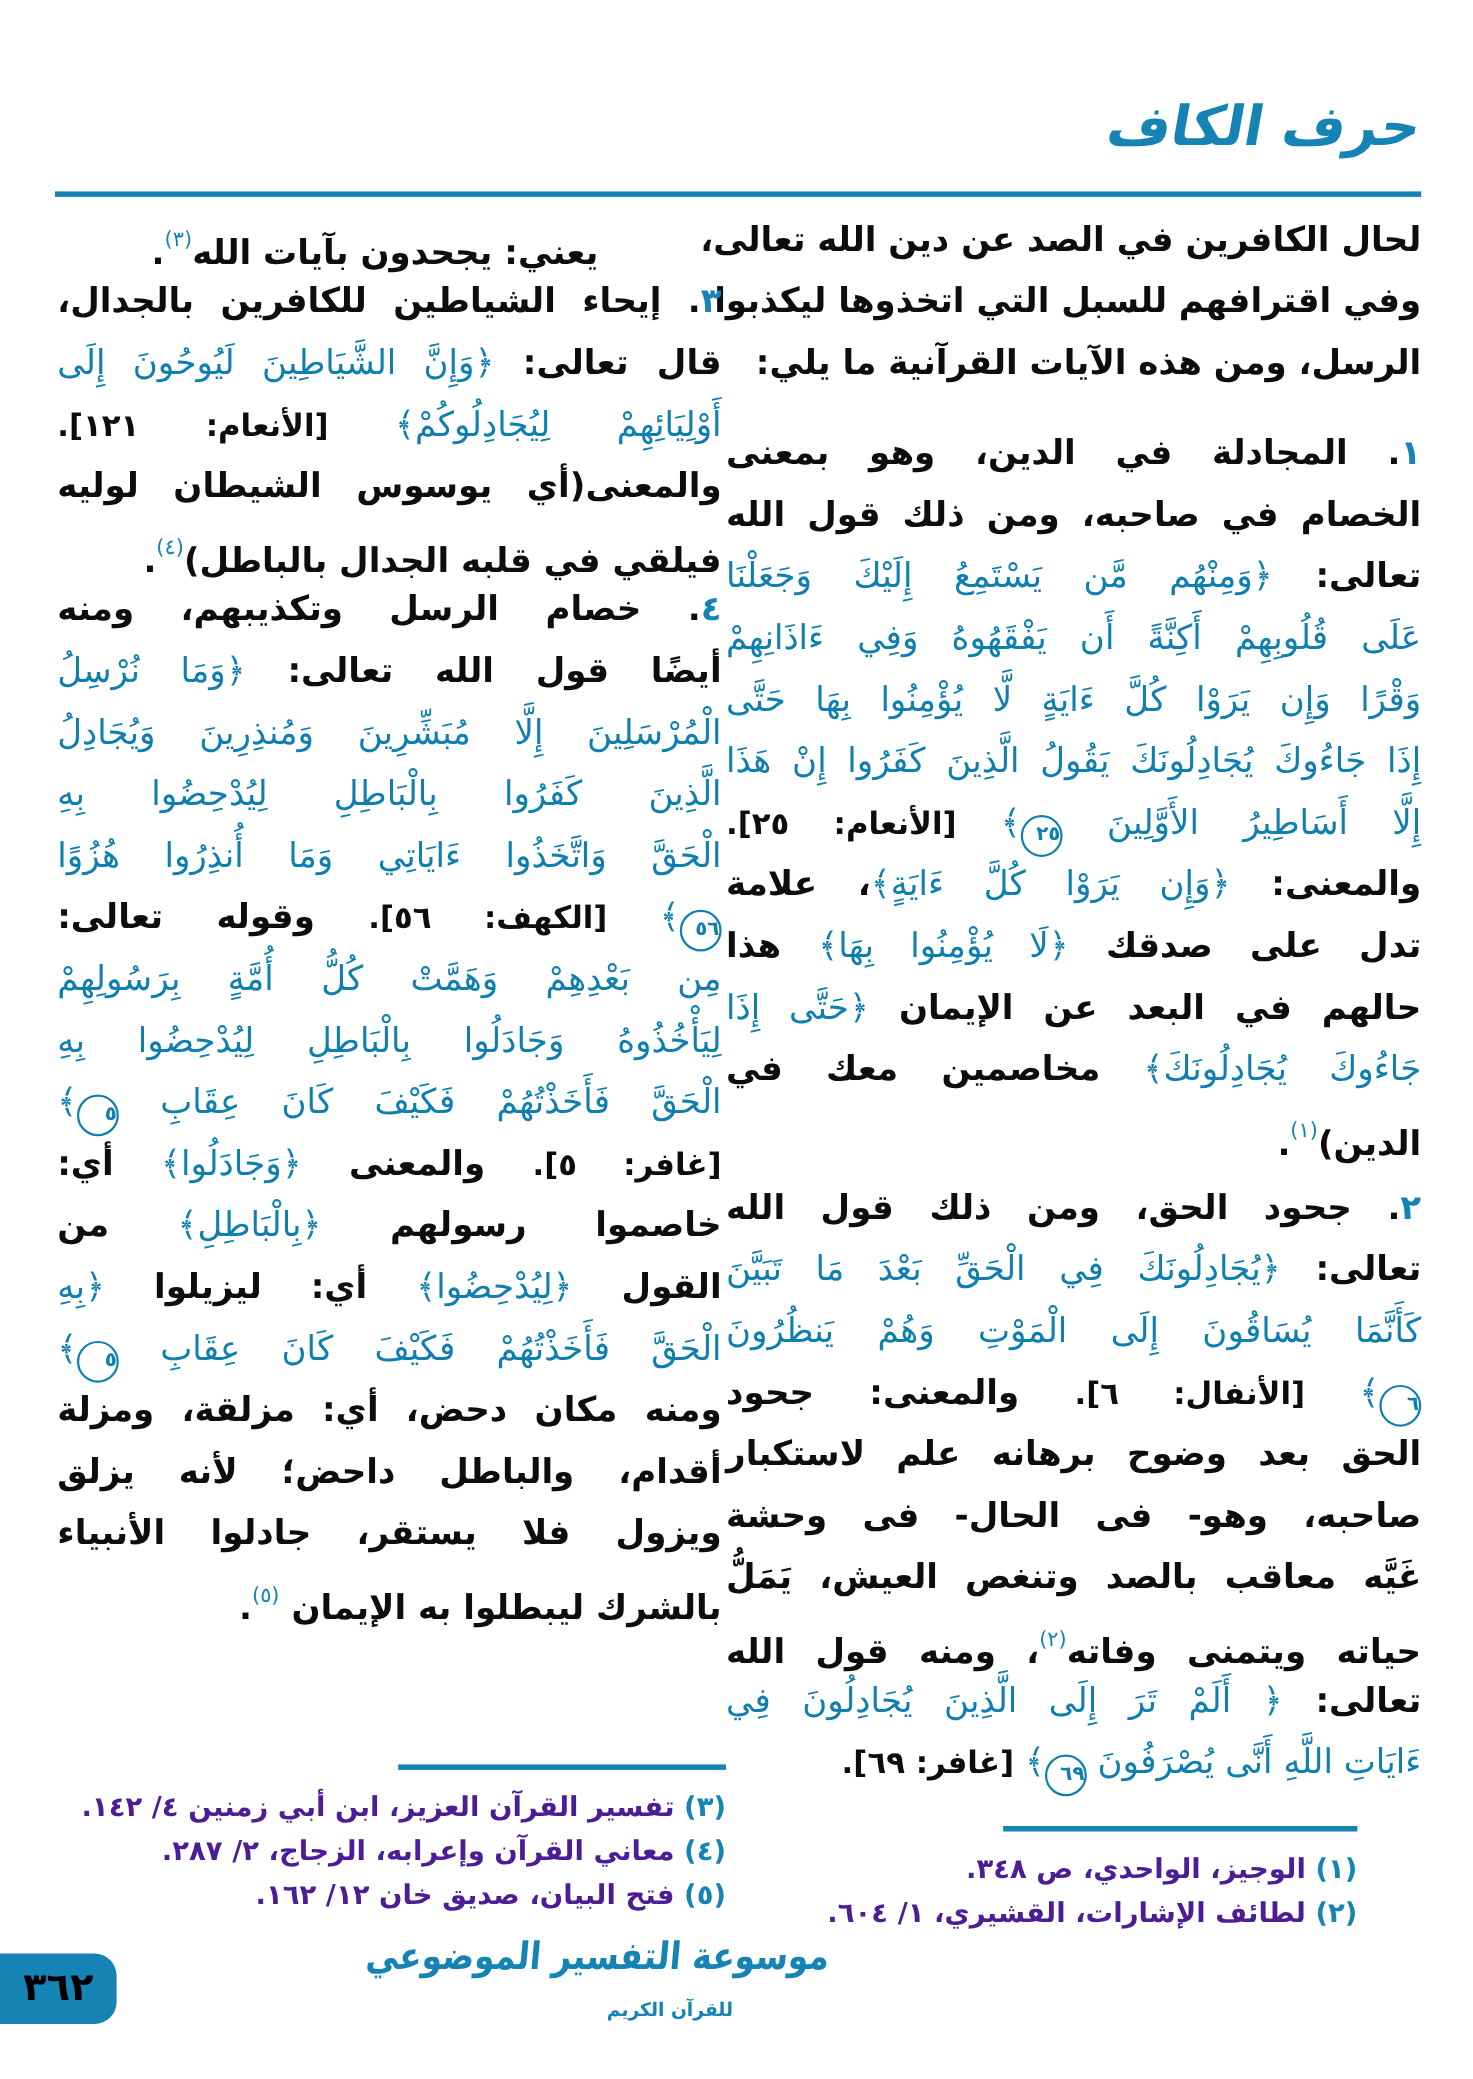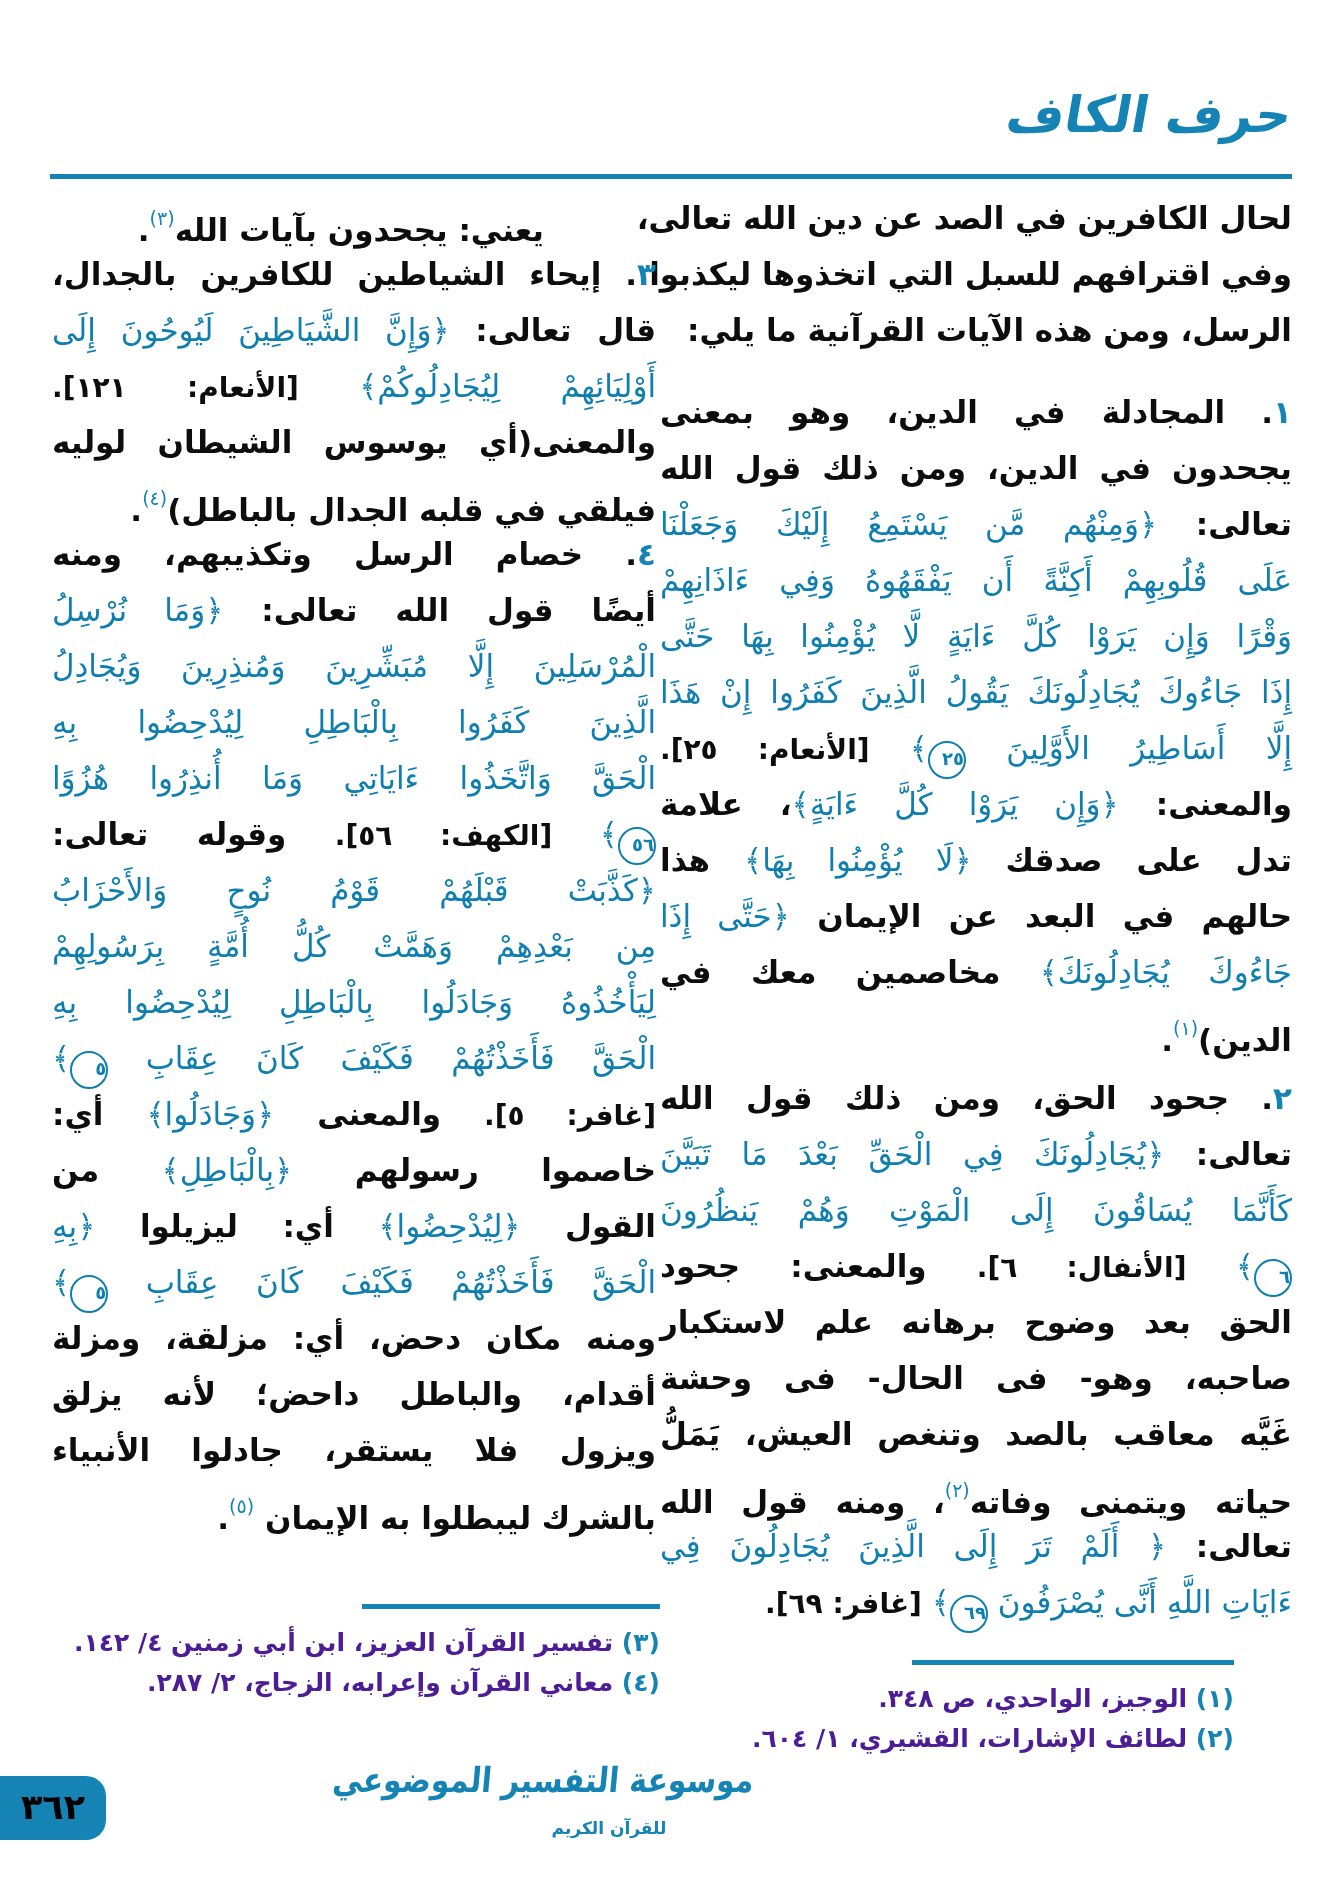--- a/index.html
+++ b/index.html
@@ -93,21 +93,21 @@
 <div class="page">
 
   <div class="header-title">حرف الكاف</div>
   <div class="header-rule"></div>
 
   <div class="col col-right">
       <div class="line"><span class="sg-k">لحال الكافرين في الصد عن دين الله تعالى،</span></div>
       <div class="line"><span class="sg-k">وفي اقترافهم للسبل التي اتخذوها ليكذبوا</span></div>
       <div class="line end"><span class="sg-k">الرسل، ومن هذه الآيات القرآنية ما يلي:</span></div>
       <div class="line gap1"><span class="sg-n">١</span><span class="sg-k">. </span><span class="sg-k">المجادلة في الدين، وهو بمعنى</span></div>
-      <div class="line"><span class="sg-k">يجحدون في الدين، ومن ذلك قول الله</span></div>
+      <div class="line"><span class="sg-k">الخصام في صاحبه، ومن ذلك قول الله</span></div>
       <div class="line"><span class="sg-k">تعالى: </span><span class="sg-q">﴿وَمِنْهُم مَّن يَسْتَمِعُ إِلَيْكَ وَجَعَلْنَا</span></div>
       <div class="line"><span class="sg-q">عَلَى قُلُوبِهِمْ أَكِنَّةً أَن يَفْقَهُوهُ وَفِي ءَاذَانِهِمْ</span></div>
       <div class="line"><span class="sg-q">وَقْرًا وَإِن يَرَوْا كُلَّ ءَايَةٍ لَّا يُؤْمِنُوا بِهَا حَتَّى</span></div>
       <div class="line"><span class="sg-q">إِذَا جَاءُوكَ يُجَادِلُونَكَ يَقُولُ الَّذِينَ كَفَرُوا إِنْ هَذَا</span></div>
       <div class="line"><span class="sg-q">إِلَّا أَسَاطِيرُ الأَوَّلِينَ </span><span class="sg-a">٢٥</span><span class="sg-q">﴾ </span><span class="sg-r">[الأنعام: ٢٥].</span></div>
       <div class="line"><span class="sg-k">والمعنى: </span><span class="sg-q">﴿وَإِن يَرَوْا كُلَّ ءَايَةٍ﴾</span><span class="sg-k">، علامة</span></div>
       <div class="line"><span class="sg-k">تدل على صدقك </span><span class="sg-q">﴿لَا يُؤْمِنُوا بِهَا﴾</span><span class="sg-k"> هذا</span></div>
       <div class="line"><span class="sg-k">حالهم في البعد عن الإيمان </span><span class="sg-q">﴿حَتَّى إِذَا</span></div>
       <div class="line"><span class="sg-q">جَاءُوكَ يُجَادِلُونَكَ﴾</span><span class="sg-k"> مخاصمين معك في</span></div>
       <div class="line end"><span class="sg-k">الدين)</span><span class="sg-s">(١)</span><span class="sg-k">.</span></div>
@@ -128,21 +128,20 @@
       <div class="line"><span class="sg-k">قال تعالى: </span><span class="sg-q">﴿وَإِنَّ الشَّيَاطِينَ لَيُوحُونَ إِلَى</span></div>
       <div class="line"><span class="sg-q">أَوْلِيَائِهِمْ لِيُجَادِلُوكُمْ﴾ </span><span class="sg-r">[الأنعام: ١٢١].</span></div>
       <div class="line"><span class="sg-k">والمعنى(أي يوسوس الشيطان لوليه</span></div>
       <div class="line end"><span class="sg-k">فيلقي في قلبه الجدال بالباطل)</span><span class="sg-s">(٤)</span><span class="sg-k">.</span></div>
       <div class="line"><span class="sg-n">٤</span><span class="sg-k">. </span><span class="sg-k">خصام الرسل وتكذيبهم، ومنه</span></div>
       <div class="line"><span class="sg-k">أيضًا قول الله تعالى: </span><span class="sg-q">﴿وَمَا نُرْسِلُ</span></div>
       <div class="line"><span class="sg-q">الْمُرْسَلِينَ إِلَّا مُبَشِّرِينَ وَمُنذِرِينَ وَيُجَادِلُ</span></div>
       <div class="line"><span class="sg-q">الَّذِينَ كَفَرُوا بِالْبَاطِلِ لِيُدْحِضُوا بِهِ</span></div>
       <div class="line"><span class="sg-q">الْحَقَّ وَاتَّخَذُوا ءَايَاتِي وَمَا أُنذِرُوا هُزُوًا</span></div>
       <div class="line"><span class="sg-a">٥٦</span><span class="sg-q">﴾ </span><span class="sg-r">[الكهف: ٥٦].</span><span class="sg-k"> وقوله تعالى:</span></div>
-      <div class="line"><span class="sg-q">﴿كَذَّبَتْ قَبْلَهُمْ قَوْمُ نُوحٍ وَالأَحْزَابُ</span></div>
       <div class="line"><span class="sg-q">مِن بَعْدِهِمْ وَهَمَّتْ كُلُّ أُمَّةٍ بِرَسُولِهِمْ</span></div>
       <div class="line"><span class="sg-q">لِيَأْخُذُوهُ وَجَادَلُوا بِالْبَاطِلِ لِيُدْحِضُوا بِهِ</span></div>
       <div class="line"><span class="sg-q">الْحَقَّ فَأَخَذْتُهُمْ فَكَيْفَ كَانَ عِقَابِ </span><span class="sg-a">٥</span><span class="sg-q">﴾</span></div>
       <div class="line"><span class="sg-r">[غافر: ٥].</span><span class="sg-k"> والمعنى </span><span class="sg-q">﴿وَجَادَلُوا﴾</span><span class="sg-k"> أي:</span></div>
       <div class="line"><span class="sg-k">خاصموا رسولهم </span><span class="sg-q">﴿بِالْبَاطِلِ﴾</span><span class="sg-k"> من</span></div>
       <div class="line"><span class="sg-k">القول </span><span class="sg-q">﴿لِيُدْحِضُوا﴾</span><span class="sg-k"> أي: ليزيلوا </span><span class="sg-q">﴿بِهِ</span></div>
       <div class="line"><span class="sg-q">الْحَقَّ فَأَخَذْتُهُمْ فَكَيْفَ كَانَ عِقَابِ </span><span class="sg-a">٥</span><span class="sg-q">﴾</span></div>
       <div class="line"><span class="sg-k">ومنه مكان دحض، أي: مزلقة، ومزلة</span></div>
       <div class="line"><span class="sg-k">أقدام، والباطل داحض؛ لأنه يزلق</span></div>
       <div class="line"><span class="sg-k">ويزول فلا يستقر، جادلوا الأنبياء</span></div>
@@ -155,20 +154,21 @@
         <div class="fn-line"><span class="sg-f">(١) </span><span class="sg-fk">الوجيز، الواحدي، ص ٣٤٨.</span></div>
         <div class="fn-line"><span class="sg-f">(٢) </span><span class="sg-fk">لطائف الإشارات، القشيري، ١/ ٦٠٤.</span></div>
       </div>
   </div>
 
   <div class="fnblock fn-left">
     <div class="fn-rule"></div>
     <div class="fn-lines">
         <div class="fn-line"><span class="sg-f">(٣) </span><span class="sg-fk">تفسير القرآن العزيز، ابن أبي زمنين ٤/ ١٤٢.</span></div>
         <div class="fn-line"><span class="sg-f">(٤) </span><span class="sg-fk">معاني القرآن وإعرابه، الزجاج، ٢/ ٢٨٧.</span></div>
+        <div class="fn-line"><span class="sg-f">(٥) </span><span class="sg-fk">فتح البيان، صديق خان ١٢/ ١٦٢.</span></div>
       </div>
   </div>
 
   <div class="footer-logo">
     <div class="logo-title">موسوعة التفسير الموضوعي</div>
     <div class="logo-subtitle">للقرآن الكريم</div>
   </div>
 
   <div class="page-tab">٣٦٢</div>
 

